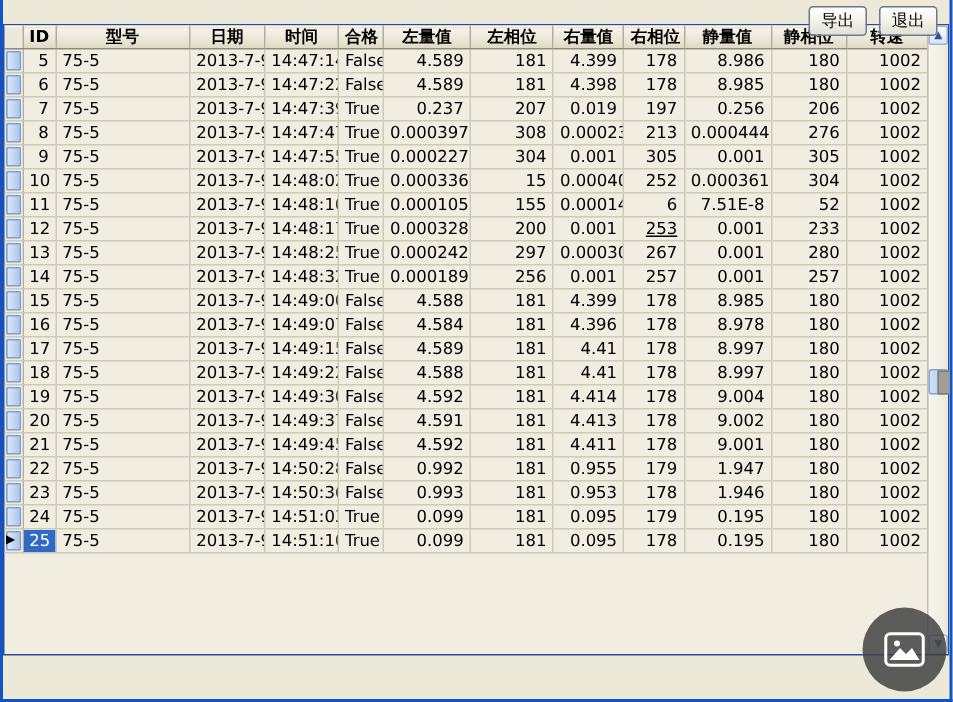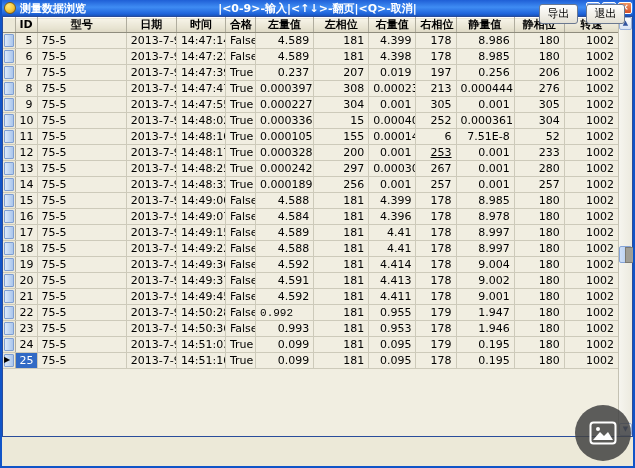--- a/index.html
+++ b/index.html
@@ -63,30 +63,20 @@
   .xbtn.exit{left:584px;}
   
   .shot-overlay{position:absolute;left:573px;top:405px;width:56px;height:56px;border-radius:50%;
     background:rgba(66,66,66,0.85);z-index:50;display:flex;align-items:center;justify-content:center;}
 </style>
 </head>
 <body>
 
 <div class="window">
 
-  <div class="titlebar">
-    <span class="app-icon"></span>
-    <span class="title-text">测量数据浏览</span>
-    <span class="hotkeys">|&lt;0-9&gt;-输入|&lt;↑↓&gt;-翻页|&lt;Q&gt;-取消|</span>
-    <span class="winbtns">
-      <span class="wbtn min"></span>
-      <span class="wbtn max"></span>
-      <span class="wbtn close">×</span>
-    </span>
-  </div>
 
   <div class="grid">
     <table>
       <colgroup>
           <col style="width: 12px;">
           <col style="width: 22px;">
           <col style="width: 89px;">
           <col style="width: 50px;">
           <col style="width: 49px;">
           <col style="width: 30px;">
@@ -407,21 +397,21 @@
           </tr>
           <tr>
             <td class="selcell">
               <div class="selbox"></div>
             </td>
             <td style="text-align: right;">22</td>
             <td style="text-align: left;">75-5</td>
             <td style="text-align: center;">2013-7-9</td>
             <td style="text-align: center;">14:50:28</td>
             <td style="text-align: center;">False</td>
-            <td style="text-align: left; font-family: Liberation Mono, monospace;">0.992</td>
+            <td style="text-align: right;">0.992</td>
             <td style="text-align: right;">181</td>
             <td style="text-align: right;">0.955</td>
             <td style="text-align: right;">179</td>
             <td style="text-align: right;">1.947</td>
             <td style="text-align: right;">180</td>
             <td style="text-align: right;">1002</td>
           </tr>
           <tr>
             <td class="selcell">
               <div class="selbox"></div>

